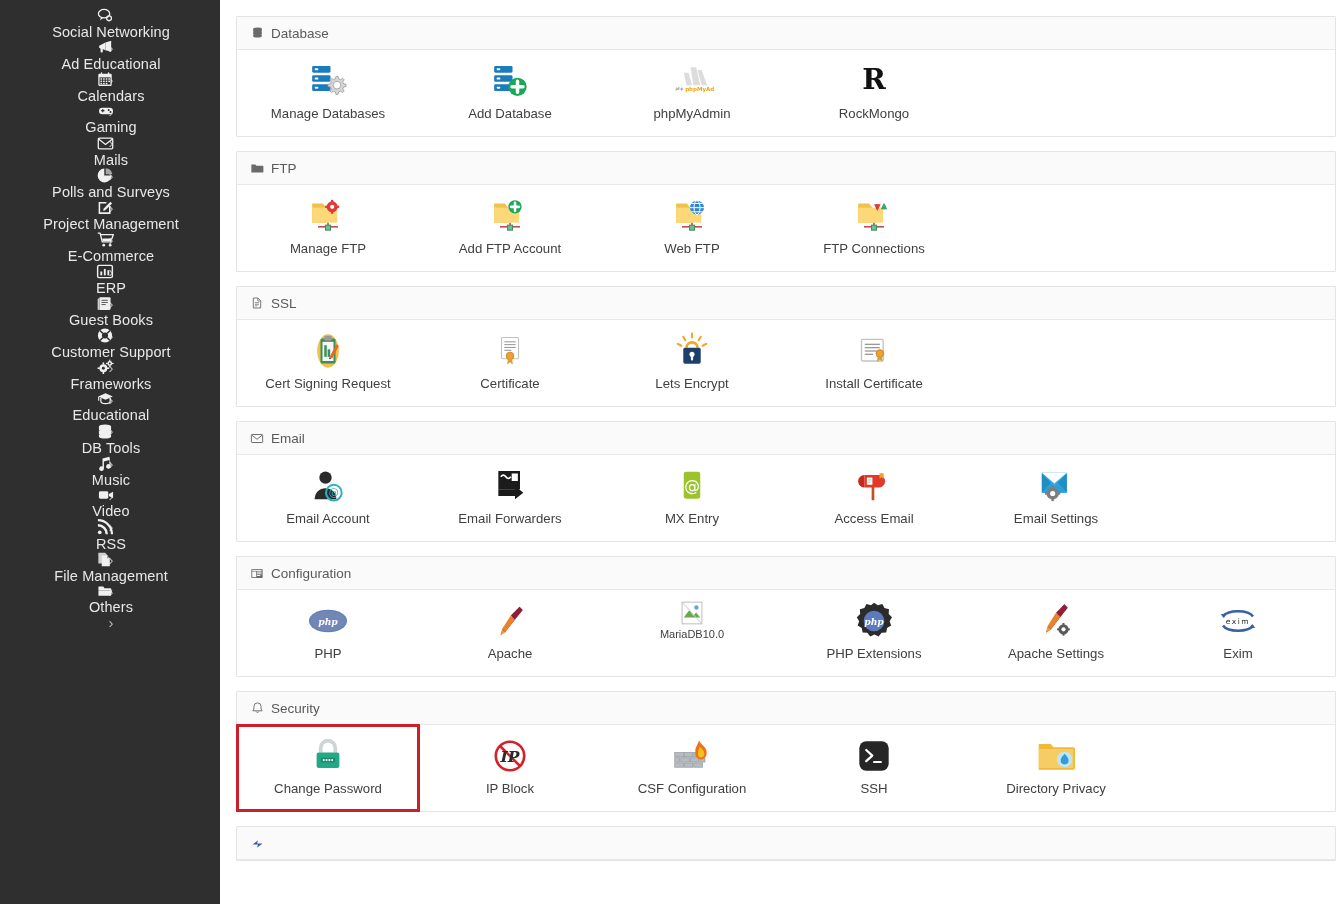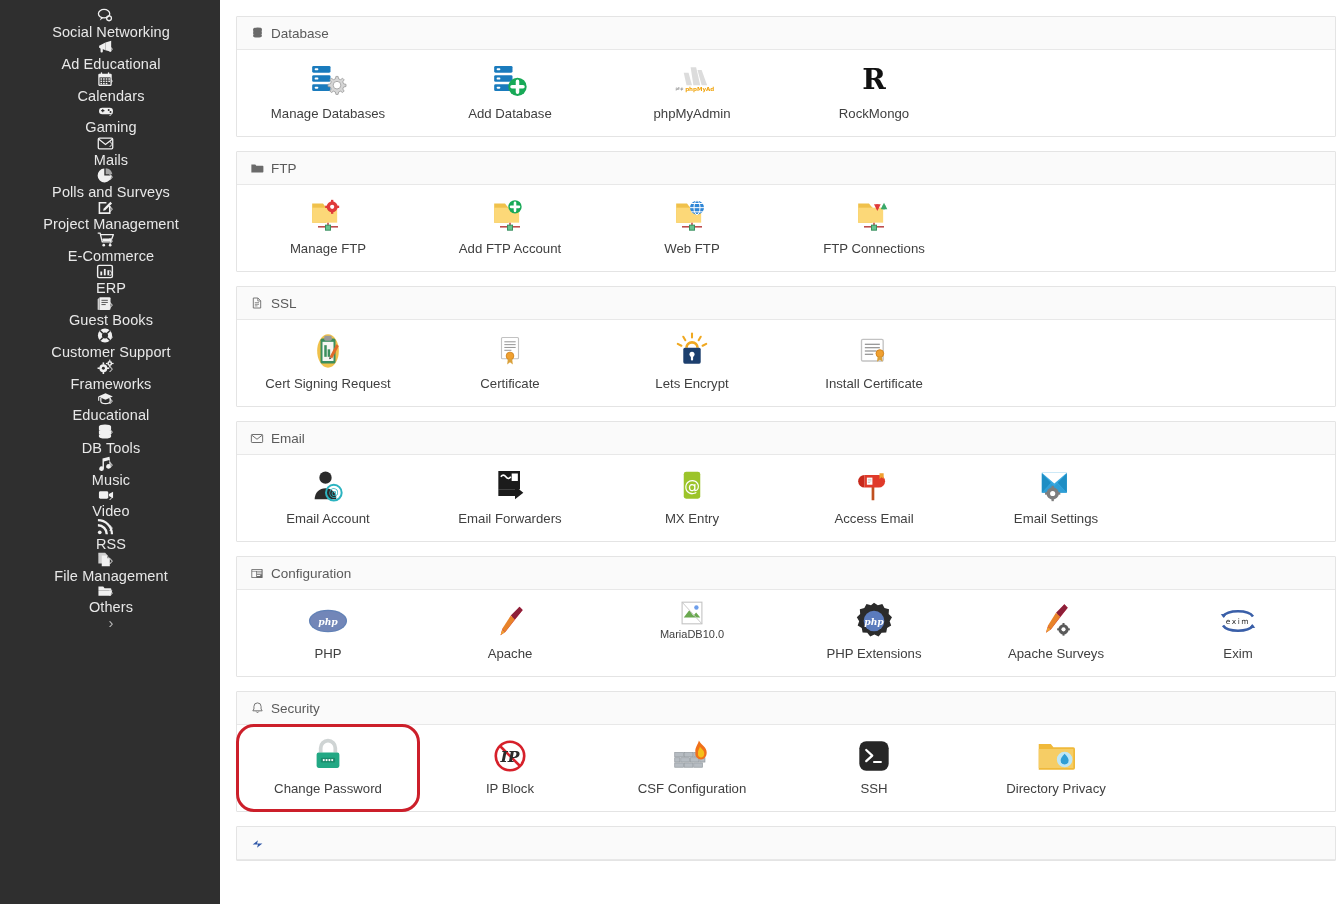--- a/index.html
+++ b/index.html
@@ -102,21 +102,20 @@
     white-space: nowrap;
   }
   
   .tile.broken .tile-ico { height: 26px; margin-bottom: 2px; }
   .tile.broken .tile-label { font-size: 11px; }
 
   .tile.highlighted {
     outline: 3px solid #cc1f2a;
     outline-offset: -2px;
     z-index: 5;
-    border-radius: 17px;
   }
 
   
   .panel.cut { margin-bottom: 0; }
   .panel.cut .panel-head { height: 33px; }
 
   
   .content::-webkit-scrollbar { display: none; }
 </style>
 </head>
@@ -754,21 +753,21 @@
                 <circle cx="33" cy="34" r="6.2" fill="#5a5a5a"></circle>
                 <circle cx="33" cy="34" r="2.5" fill="#ffffff"></circle>
                 <g fill="#5a5a5a">
                   <rect x="31.8" y="26.4" width="2.4" height="3.6"></rect>
                   <rect x="31.8" y="38" width="2.4" height="3.6"></rect>
                   <rect x="25.4" y="32.8" width="3.6" height="2.4"></rect>
                   <rect x="37" y="32.8" width="3.6" height="2.4"></rect>
                 </g>
               </svg>
             </span>
-            <span class="tile-label">Apache Surveys</span>
+            <span class="tile-label">Apache Settings</span>
           </div>
           <div class="tile">
             <span class="tile-ico">
               <svg width="42" height="32" viewBox="0 0 56 40">
                 <path d="M8 14 a21 10 0 0 1 40 0" fill="none" stroke="#3a5fa8" stroke-width="3.4"></path>
                 <path d="M5 11 L9 16 L13 10 Z" fill="#3a5fa8"></path>
                 <path d="M48 26 a21 10 0 0 1 -40 0" fill="none" stroke="#3a5fa8" stroke-width="3.4"></path>
                 <path d="M51 29 L47 24 L43 30 Z" fill="#3a5fa8"></path>
                 <text x="28" y="24" text-anchor="middle" font-family="DejaVu Sans, sans-serif" font-size="10" letter-spacing="2" fill="#2b2b2b">exim</text>
               </svg>

